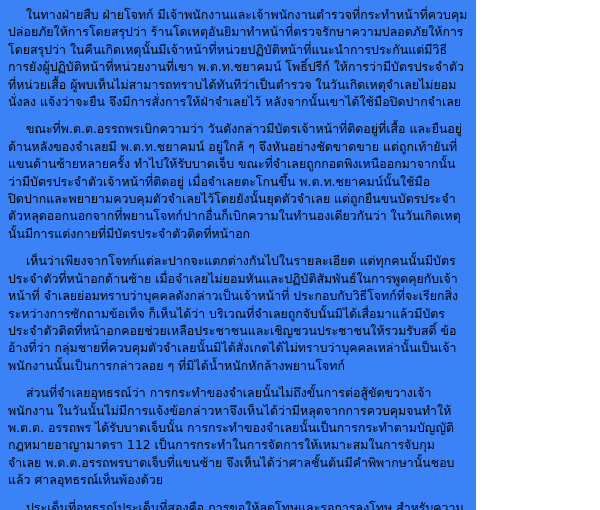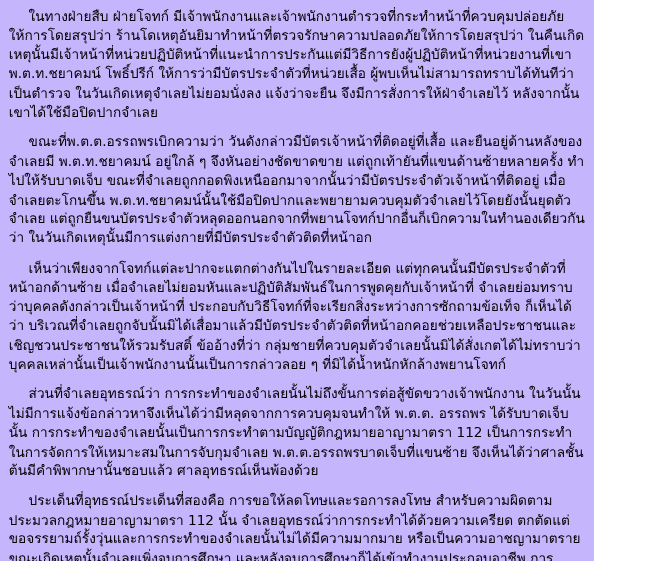--- a/index.html
+++ b/index.html
@@ -8,24 +8,24 @@
     background: #ffffff;
   }
   body {
     width: 600px;
     height: 510px;
     overflow: hidden;
     font-family: "DejaVu Sans", "Liberation Sans", sans-serif;
   }
   #doc {
     box-sizing: border-box;
-    width: 540px;
+    width: 476px;
     height: 510px;
     padding: 6px 8px 0 8px;
-    background: #c4b5fd;
+    background: #3b82f6;
   }
   .para {
     color: #000000;
     font-size: 12.4px;
     line-height: 17.4px;
     text-align: left;
     margin: 0 0 10px 0;
     text-indent: 18px;
     word-break: break-word;
   }

